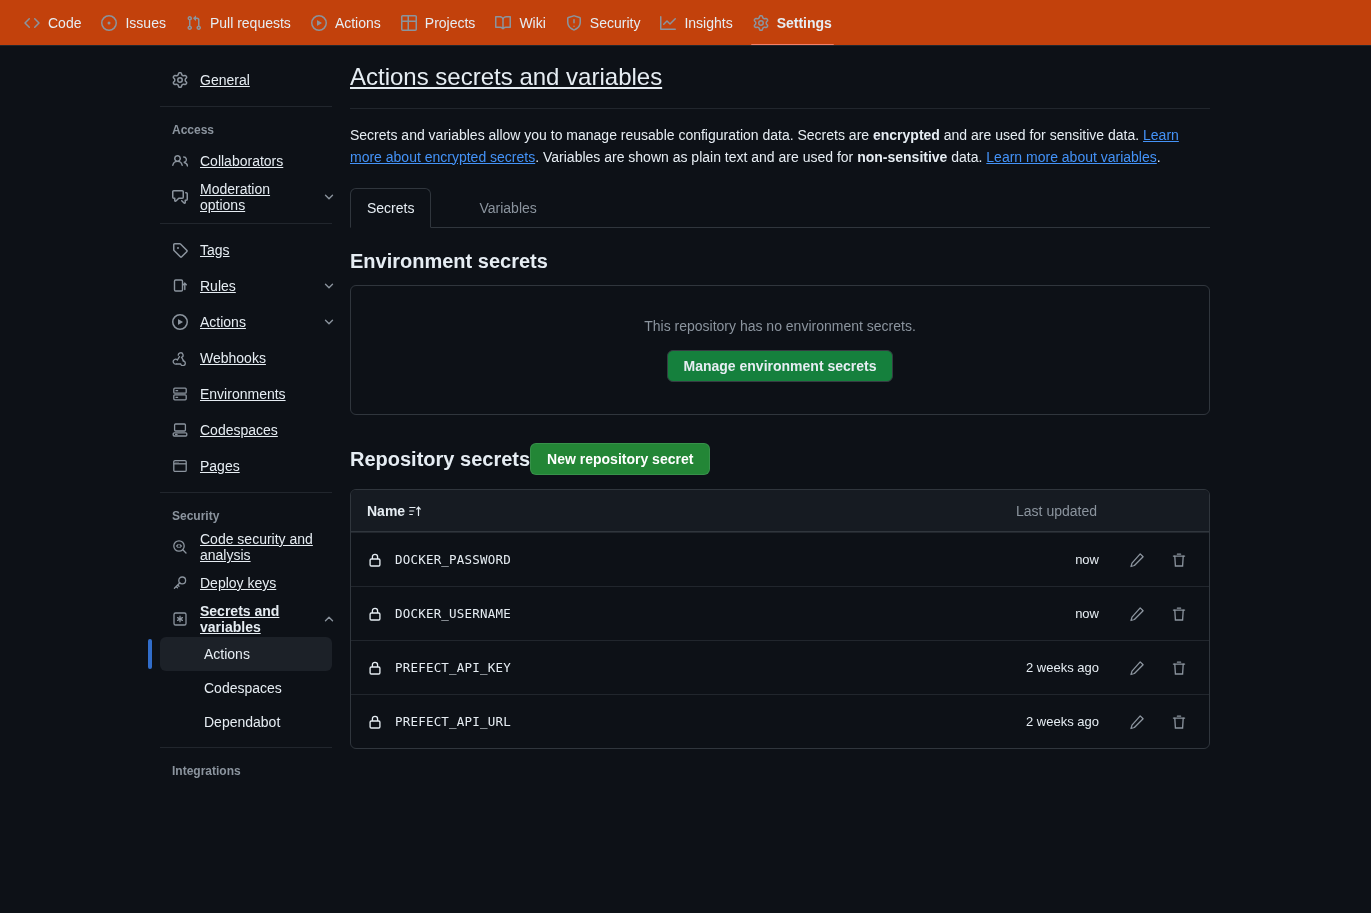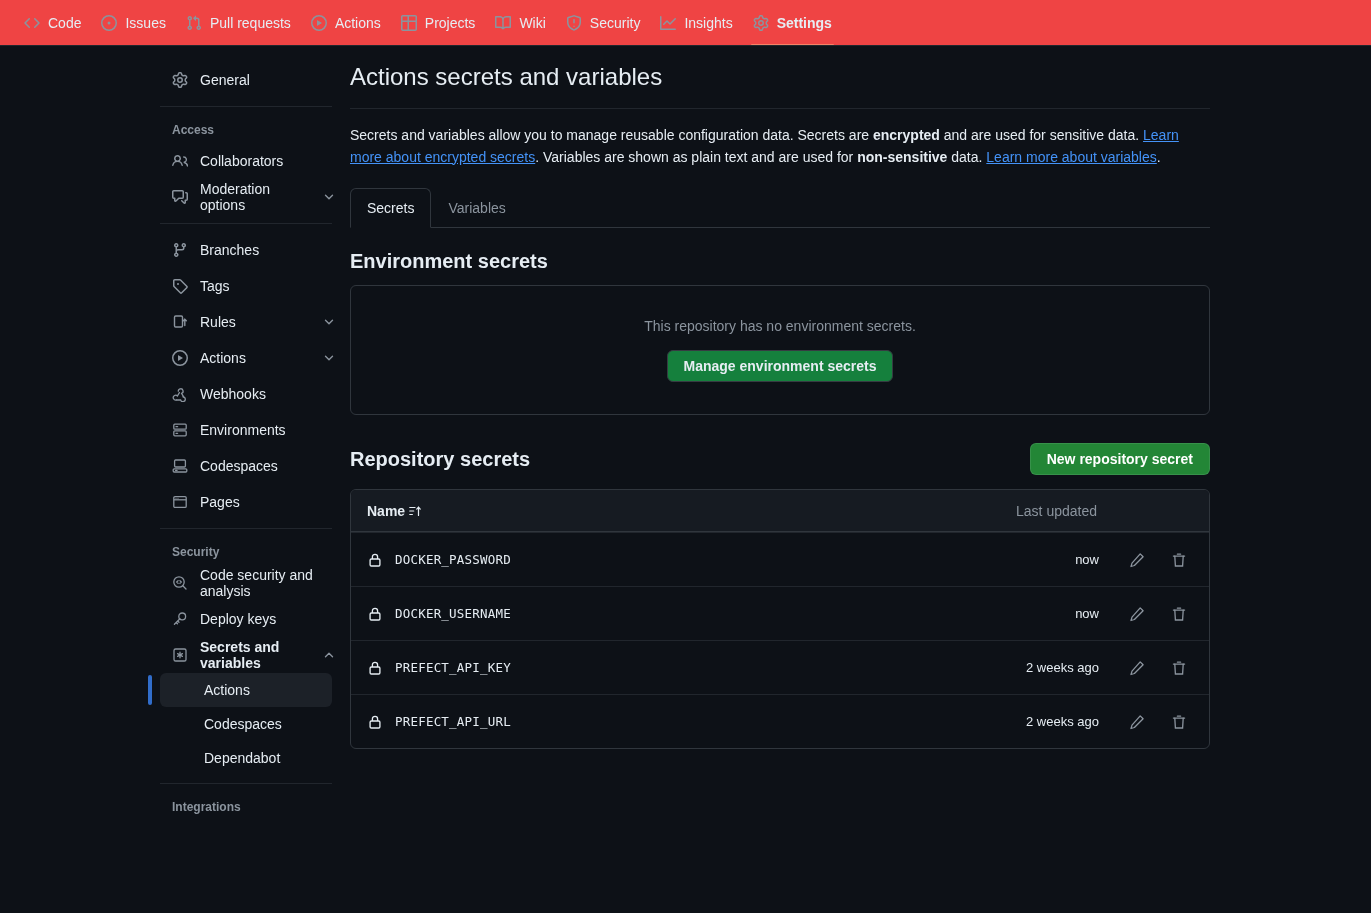--- a/index.html
+++ b/index.html
@@ -10,21 +10,21 @@
     background: #0d1117;
     color: #e6edf3;
     font-family: "Liberation Sans", sans-serif;
     font-size: 14px;
     overflow: hidden;
   }
 
   
   .repo-nav {
     height: 46px;
-    background: #ef4444;
+    background: #c2410c;
     display: flex;
     align-items: center;
     padding-left: 14px;
     position: relative;
   }
   .repo-nav::after {
     content: "";
     position: absolute;
     left: 0; right: 0; bottom: 0;
     height: 1px;
@@ -77,21 +77,21 @@
     color: #e6edf3;
     font-size: 14px;
     cursor: pointer;
     position: relative;
   }
   .side-item .s-ico {
     width: 16px; height: 16px;
     display: flex; align-items: center; justify-content: center;
     color: #8b949e; flex: 0 0 16px;
   }
-  .side-item .s-label { flex: 1 1 auto; }
+  .side-item .s-label { flex: 1 1 auto; text-decoration: underline; }
   .side-item .s-chev { color: #8b949e; display: flex; align-items: center; }
   .side-item.bold { font-weight: 600; }
   .side-divider {
     height: 1px;
     background: #21262d;
     margin: 8px 12px 8px 0;
   }
   .side-group-title {
     font-size: 12px;
     font-weight: 600;
@@ -132,39 +132,41 @@
   }
   .main-inner { max-width: 860px; }
 
   .page-title {
     font-size: 24px;
     font-weight: 400;
     line-height: 1.25;
     padding-bottom: 16px;
     border-bottom: 1px solid #21262d;
     margin-bottom: 16px;
+    text-decoration: underline;
   }
 
   .desc {
     font-size: 14px;
     line-height: 1.55;
     color: #e6edf3;
     margin-bottom: 16px;
   }
   .desc strong { font-weight: 700; }
   .desc a { color: #4493f8; text-decoration: underline; }
 
   
   .tabbar {
     display: flex;
     align-items: flex-end;
     border-bottom: 1px solid #30363d;
     margin-top: 20px;
     margin-bottom: 22px;
     padding-left: 0;
+    gap: 31px;
   }
   .tab {
     padding: 8px 16px;
     font-size: 14px;
     color: #8b949e;
     cursor: pointer;
     border: 1px solid transparent;
     border-radius: 6px 6px 0 0;
     margin-bottom: -1px;
     line-height: 22px;
@@ -214,21 +216,20 @@
     font-size: 14px;
     padding: 7px 16px;
     border-radius: 6px;
     cursor: pointer;
     font-family: inherit;
   }
 
   .section-head {
     display: flex;
     align-items: center;
-    justify-content: space-between;
     margin-bottom: 14px;
   }
 
   
   .tbl {
     border: 1px solid #30363d;
     border-radius: 6px;
     overflow: hidden;
   }
   .tbl-head {
@@ -403,28 +404,20 @@
         <span class="s-chev">
           <svg width="14" height="14" viewBox="0 0 16 16" fill="none" stroke="currentColor" stroke-width="1.6" stroke-linecap="round" stroke-linejoin="round">
               <path d="M4 6l4 4 4-4"></path>
             </svg>
         </span>
       </li>
 
       <li class="side-divider"></li>
 
 
-      <li class="side-item">
-        <span class="s-ico">
-          <svg width="16" height="16" viewBox="0 0 16 16" fill="currentColor">
-              <path d="M9.5 3.25a2.25 2.25 0 1 1 3 2.122V6A2.5 2.5 0 0 1 10 8.5H6a1 1 0 0 0-1 1v1.128a2.251 2.251 0 1 1-1.5 0V5.372a2.25 2.25 0 1 1 1.5 0v1.836A2.493 2.493 0 0 1 6 7h4a1 1 0 0 0 1-1v-.628A2.25 2.25 0 0 1 9.5 3.25Zm-6 0a.75.75 0 1 0 1.5 0 .75.75 0 0 0-1.5 0Zm8.25-.75a.75.75 0 1 0 0 1.5.75.75 0 0 0 0-1.5ZM4.25 12a.75.75 0 1 0 0 1.5.75.75 0 0 0 0-1.5Z"></path>
-            </svg>
-        </span>
-        <span class="s-label">Branches</span>
-      </li>
 
       <li class="side-item">
         <span class="s-ico">
           <svg width="16" height="16" viewBox="0 0 16 16" fill="currentColor">
               <path d="M1 7.775V2.75C1 1.784 1.784 1 2.75 1h5.025c.464 0 .91.184 1.238.513l6.25 6.25a1.75 1.75 0 0 1 0 2.474l-5.026 5.026a1.75 1.75 0 0 1-2.474 0l-6.25-6.25A1.752 1.752 0 0 1 1 7.775Zm1.5 0c0 .066.026.13.073.177l6.25 6.25a.25.25 0 0 0 .354 0l5.025-5.025a.25.25 0 0 0 0-.354l-6.25-6.25a.25.25 0 0 0-.177-.073H2.75a.25.25 0 0 0-.25.25ZM6 5a1 1 0 1 1 0 2 1 1 0 0 1 0-2Z"></path>
             </svg>
         </span>
         <span class="s-label">Tags</span>
       </li>
 

